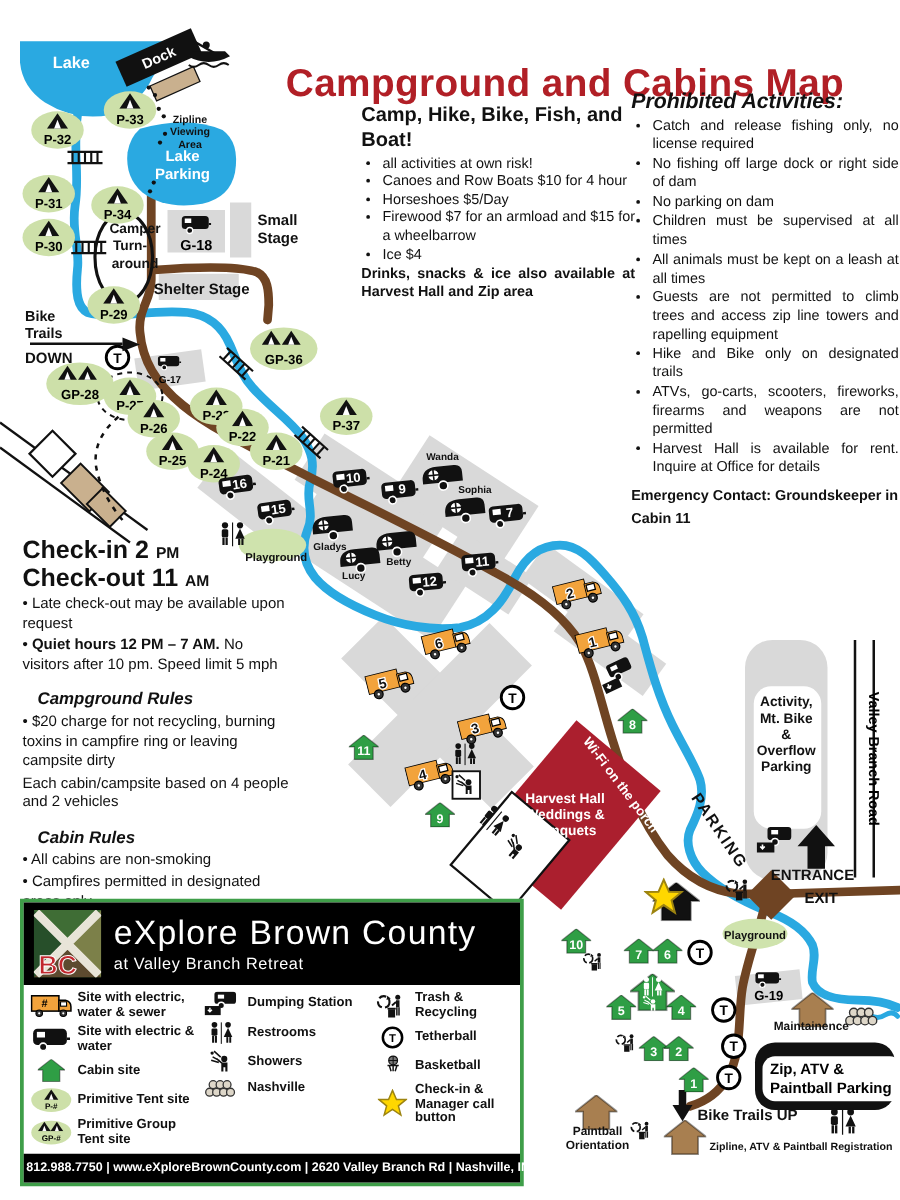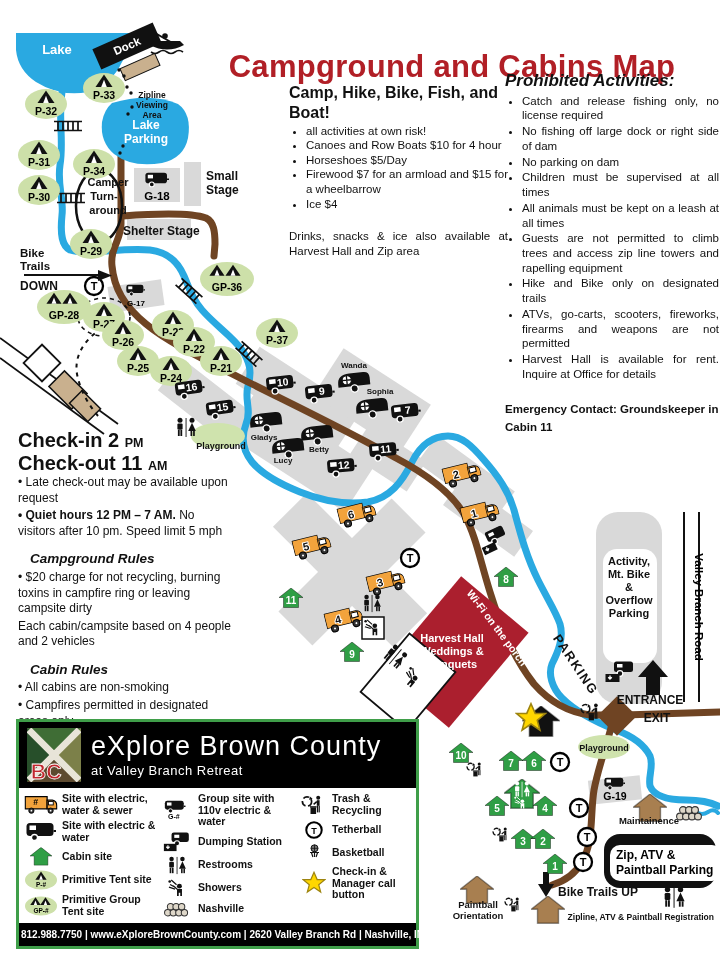--- a/index.html
+++ b/index.html
@@ -7,26 +7,26 @@
        font-family:"Liberation Sans",sans-serif;color:#111;overflow:hidden}
   #map-svg{position:absolute;left:0;top:0;z-index:1}
   .blk{position:absolute;z-index:3}
   #page-title{left:190px;top:28px;width:524px;text-align:center;font-size:31px;
       font-weight:bold;color:#b11f26;letter-spacing:.3px}
   
   #info{left:289px;top:83px;width:219px;font-size:11.5px;line-height:1.27}
   #info .h{font-weight:bold;font-size:16px}
   .blist{margin:0;padding-left:17px;list-style:disc}
   .blist li{margin:0;padding:0}
-  #info .drinks{font-weight:normal;text-align:justify;margin-top:18px}
+  #info .drinks{font-weight:bold;text-align:justify;margin-top:1px}
   
   #prohibited{left:505px;top:70px;width:214px;font-size:11.5px;line-height:1.28}
   #prohibited .h{font-weight:bold;font-style:italic;font-size:17px;margin-bottom:2px}
   #prohibited li{text-align:justify;margin-bottom:1px}
-  #prohibited .emerg{font-weight:bold;margin-top:20px;line-height:1.5}
+  #prohibited .emerg{font-weight:bold;margin-top:8px;line-height:1.5}
   
   #rules{left:18px;top:429px;width:217px;font-size:12px;line-height:1.3}
   .checkhead{font-size:20px;font-weight:bold;line-height:1.15}
   .checkhead .ampm{font-size:12.5px}
   #rules p{margin:0 0 2px 0}
   #rules .rhead{font-weight:bold;font-style:italic;font-size:13.5px;margin:11px 0 2px 12px}
   .bld{font-weight:bold}
   
   #legend{left:16px;top:719px;width:397px;background:#fff;border:3px solid #3f9e49;z-index:3}
   .lg-head{background:#000;display:flex;align-items:center;gap:10px;padding:4px 8px;height:58px}
@@ -681,29 +681,20 @@
               <use href="#sym-tent" x="16" y="1" width="11" height="8"></use>
               <text x="17" y="17" font-size="6.5" font-weight="bold" text-anchor="middle">GP-#</text>
             </svg>
           </span>
         <span>Primitive Group Tent site</span>
         </div>
     </div>
     <div class="lg-col c2">
       <div class="lg-item">
         <span class="lg-ic">
-            <svg width="26" height="20" viewBox="0 0 26 20">
-              <use href="#sym-trailer" width="22" height="14"></use>
-              <text x="4" y="19" font-size="7" font-weight="bold">G-#</text>
-            </svg>
-          </span>
-        <span>Group site with 110v electric &amp; water</span>
-        </div>
-      <div class="lg-item">
-        <span class="lg-ic">
             <svg width="28" height="20" viewBox="0 0 30 22">
               <use href="#sym-dump"></use>
             </svg>
           </span>
         <span>Dumping Station</span>
         </div>
       <div class="lg-item">
         <span class="lg-ic">
             <svg width="22" height="19" viewBox="0 0 24 21" style="color:#111">
               <use href="#sym-restroom"></use>

